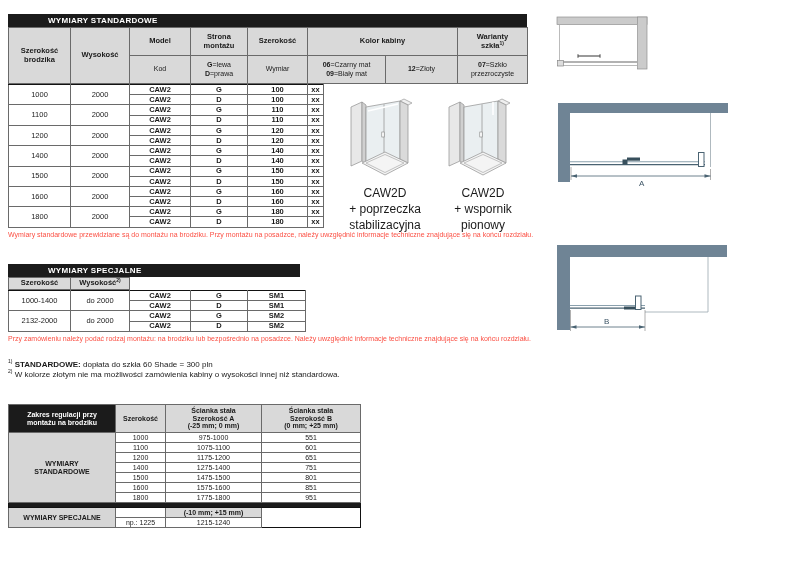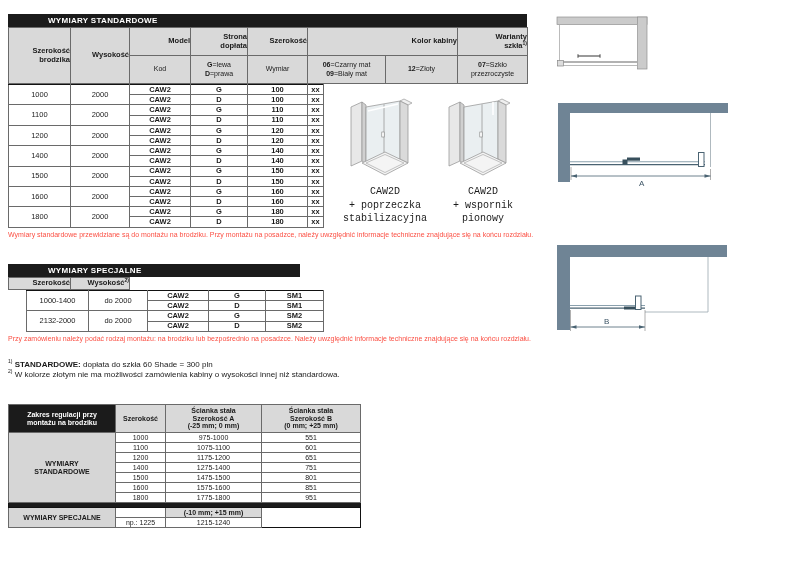--- a/index.html
+++ b/index.html
@@ -7,39 +7,39 @@
   body { background:#fff; font-family:"Liberation Sans", sans-serif; color:#1a1a1a; position:relative; }
   .abs { position:absolute; }
 
   .title-bar { background:#1b1b1b; color:#fff; font-weight:bold; font-size:8px;
                padding:2px 0 2px 40px; letter-spacing:.3px; height:13px; line-height:9px; }
 
   table { border-collapse:collapse; table-layout:fixed; }
   td { border:1px solid #6a6a6a; text-align:center; vertical-align:middle; padding:0; overflow:hidden; }
   .hdr, .bodyt { border:1.5px solid #111; }
   .hdr td { background:#d9d9d9; font-size:7px; line-height:1.15; }
-  .hdr td.main { font-weight:bold; font-size:7.5px;text-align:right; }
+  .hdr td.main { font-weight:bold; font-size:7.5px; }
   .bodyt td { height:10.2px; font-size:7.5px; line-height:1; background:#fff; }
   .bodyt td.b, .b { font-weight:bold; }
   tr.gstart td { border-top:1.5px solid #111; }
   .pre { white-space:pre-line; }
   sup { font-size:5px; vertical-align:super; line-height:0; }
   .red { color:#fb4f43; font-size:7px; margin-top:3px; white-space:nowrap; }
 
   .footnotes { font-size:8px; line-height:1.3; }
 
   .t3 td { height:10px; font-size:7px; line-height:1.05; }
   .t3 { border:1.5px solid #111; }
   .corner { background:#1b1b1b; color:#fff; font-weight:bold; font-size:7.5px; line-height:1.3; }
   .grayhead { background:#d9d9d9; font-weight:bold; }
   .glabel { background:#d6d6d6; font-weight:bold; font-size:7.5px; line-height:1.3; }
   .sep td { background:#1b1b1b; height:5px; border:1px solid #111; }
 
-  .caption { position:absolute; width:92px; text-align:center; font-size:10px;
-             line-height:1.35; white-space:pre-line;font-family:Liberation Mono, monospace; }
+  .caption { position:absolute; width:92px; text-align:center; font-size:12px;
+             line-height:1.35; white-space:pre-line; }
   .dim-label { font-size:8px; fill:#3d5566; font-family:"Liberation Sans", sans-serif; }
 </style>
 </head>
 <body>
 
 <div class="abs" style="left:8px; top:14px;">
   <div class="title-bar" style="width:519px;">WYMIARY STANDARDOWE</div>
 
   <table class="hdr" style="width:519px;">
     <colgroup>
@@ -52,21 +52,21 @@
         <col style="width:72px">
         <col style="width:70px">
       </colgroup>
     <tbody>
         <tr style="height:28px;">
       <td rowspan="2" class="main pre">Szerokość
 brodzika</td>
       <td rowspan="2" class="main">Wysokość</td>
       <td class="main">Model</td>
       <td class="main pre">Strona
-dopłata</td>
+montażu</td>
       <td class="main">Szerokość</td>
       <td colspan="2" class="main">Kolor kabiny</td>
       <td class="main"><span class="pre">Warianty
 szkła</span><sup>1)</sup></td>
     </tr>
     <tr style="height:28px;">
       <td>Kod</td>
       <td>
         <div><b>G</b><span>=lewa</span></div>
         <div><b>D</b><span>=prawa</span></div>
@@ -208,21 +208,21 @@
         <col style="width:62px">
         <col style="width:59px">
       </colgroup>
     <tbody>
         <tr style="height:12px;">
       <td class="main">Szerokość</td>
       <td class="main"><span>Wysokość</span><sup>2)</sup></td>
     </tr>
   </tbody>
     </table>
-  <table class="bodyt" style="width:297px;margin-left:18px;">
+  <table class="bodyt" style="width:297px;">
     <colgroup>
         <col style="width:62px">
         <col style="width:59px">
         <col style="width:61px">
         <col style="width:57px">
         <col style="width:58px">
       </colgroup>
     <tbody id="t2-body">
         <tr class="gstart">
           <td rowspan="2">1000-1400</td>

